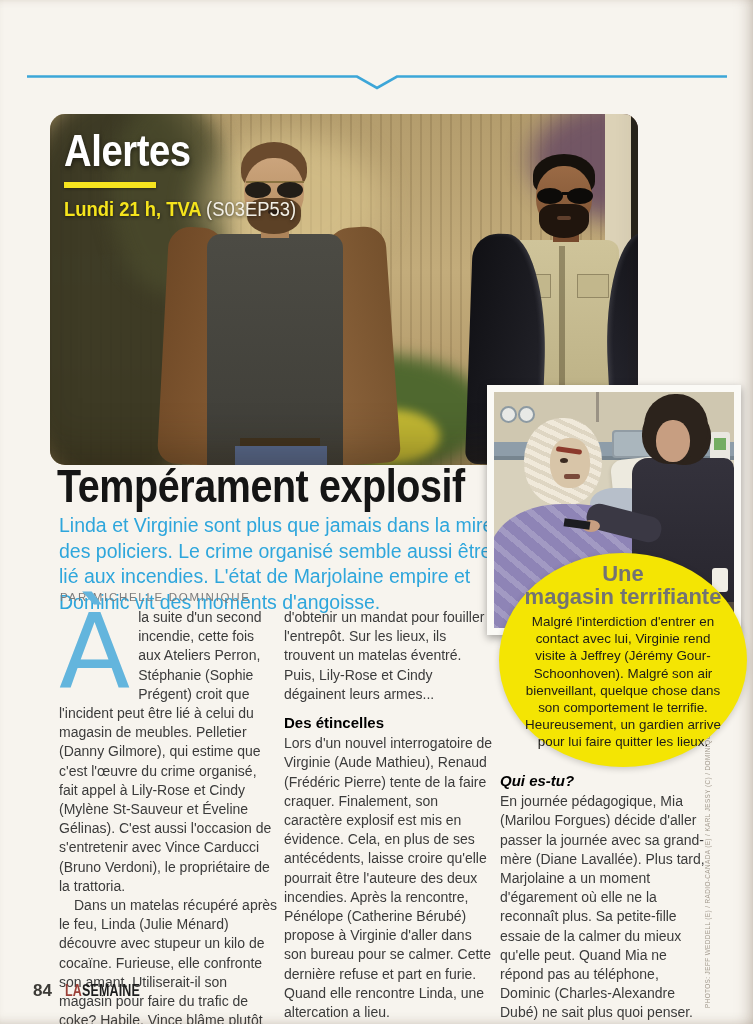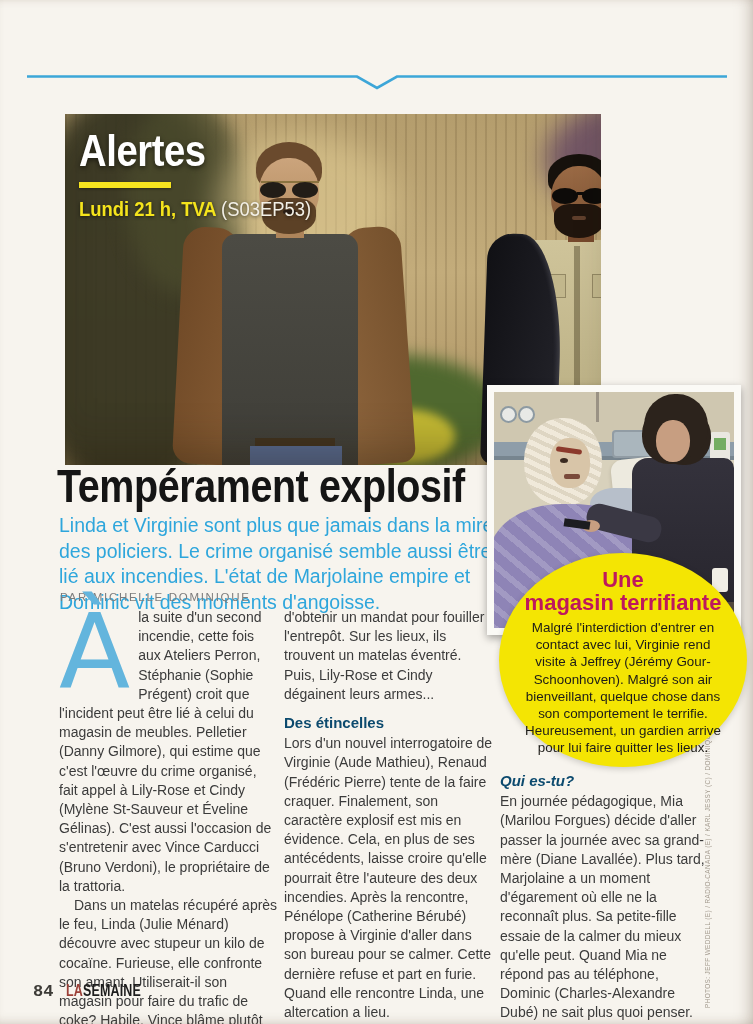--- a/index.html
+++ b/index.html
@@ -13,64 +13,64 @@
     box-shadow: inset -12px 0 16px -10px rgba(110,90,70,.38),
                 inset 0 -8px 12px -8px rgba(110,90,70,.25),
                 inset 0 6px 10px -8px rgba(110,90,70,.18);
   }
   
   .kicker { position:absolute; top:38px; left:0; width:100%; text-align:center;
     font-size:21px; letter-spacing:2.5px; color:#9a9a9a; font-weight:normal; }
   .kicker .bold { color:#25231f; font-weight:bold; letter-spacing:3px; }
   .rule { position:absolute; top:74px; left:27px; }
   
-  .photo-main { position:absolute; left:65px; top:114px; width:536px; height:351px; overflow:hidden;
+  .photo-main { position:absolute; left:50px; top:114px; width:588px; height:351px; overflow:hidden;
     background:
       repeating-linear-gradient(90deg, rgba(80,60,30,.16) 0 2px, transparent 2px 10px),
-      linear-gradient(180deg,#b49d6d 0%, #c3ac7b 45%, #ab9162 100%); }
+      linear-gradient(180deg,#b49d6d 0%, #c3ac7b 45%, #ab9162 100%); border-radius: 15px; }
   .photo-main::after{ content:""; position:absolute; inset:0;
     box-shadow: inset 0 -34px 46px -22px rgba(40,30,10,.38); }
   .blob { position:absolute; border-radius:50%; }
   .rect { position:absolute; }
   
   .show-overlay { position:absolute; left:14px; top:14px; color:#fff; z-index:5; }
   .show-name { display:inline-block; font-size:45px; font-weight:bold; letter-spacing:-.5px;
     transform:scaleX(.85); transform-origin:left; text-shadow:0 2px 6px rgba(0,0,0,.55); line-height:1; }
   .show-bar { width:92px; height:6px; background:#f6e41f; margin-top:9px; box-shadow:0 1px 3px rgba(0,0,0,.4); }
   .show-sched { margin-top:10px; font-size:20px; font-weight:bold; transform:scaleX(.92); transform-origin:left;
     text-shadow:0 1px 4px rgba(0,0,0,.6); white-space:nowrap; }
   .show-sched .time { color:#f5e41c; }
   .show-sched .ep { color:#f2efe6; font-weight:normal; }
   
   .photo-inset { position:absolute; left:487px; top:385px; width:240px; height:236px;
     border:7px solid #fbfaf6; box-shadow:0 3px 8px rgba(0,0,0,.35); z-index:3; overflow:hidden;
     background:linear-gradient(180deg,#cfc7b0 0%, #cfc7b0 21%, #8e9da9 21%, #8e9da9 27%, #77858f 27%, #77858f 29%, #d8d1bc 29%, #d8d1bc 100%); }
   
   .circle { position:absolute; left:499px; top:553px; width:248px; height:214px; border-radius:50%;
     background:#f4e503; z-index:4; text-align:center; box-shadow:0 2px 6px rgba(0,0,0,.18); }
-  .circle-head { margin-top:15px; font-size:22px; line-height:23px; font-weight:bold; color:#be185d; }
+  .circle-head { margin-top:9px; font-size:22px; line-height:23px; font-weight:bold; color:#737373; }
   .circle-body { margin:5px auto 0; width:196px; font-size:13.4px; line-height:17.2px; color:#1d1c18; }
   
   .title { position:absolute; left:57px; top:462px; font-size:47px; font-weight:bold; color:#151515;
     letter-spacing:-.5px; line-height:1; white-space:nowrap; transform:scaleX(.84); transform-origin:left; }
   .standfirst { position:absolute; left:59px; top:513px; width:444px; font-size:19.5px; line-height:25.5px;
     color:#2ea6dc; }
   .byline { position:absolute; left:60px; top:591px; font-size:11.5px; letter-spacing:1.7px; color:#7c7c7c; }
   .col { position:absolute; top:608px; font-size:14px; line-height:19.2px; color:#3b3b3b; }
   .col p { margin:0; }
   .col p.indent { text-indent:15px; }
   .col1 { left:59px; width:220px; }
   .col2 { left:284px; width:211px; }
   .col3 { left:500px; width:212px; top:771px; }
   .dropcap { float:left; font-size:104px; line-height:82px; color:#63b5dd; font-weight:normal;
     margin:2px 8px 0 0; font-family:"DejaVu Sans",sans-serif; }
-  .subhead { font-weight:bold; font-size:15px; color:#0c4a6e; margin:9px 0 2px 0 !important; }
+  .subhead { font-weight:bold; font-size:15px; color:#000000; margin:9px 0 2px 0 !important; }
   
   .footer { position:absolute; left:33px; top:981px; font-size:17px; white-space:nowrap; }
-  .pagenum { font-family:Liberation Mono, monospace; color:#3c3a36; font-weight:bold; }
+  .pagenum { font-family:Liberation Sans, sans-serif; color:#3c3a36; font-weight:bold; }
   .mag { display:inline-block; transform:scaleX(.78); transform-origin:left; font-weight:bold; font-size:16px; letter-spacing:.2px; margin-left:8px; }
   .mag .la { color:#9c4038; } .mag .semaine { color:#1d1d1d; }
   .credits { position:absolute; left:704px; top:1008px; width:296px; transform:rotate(-90deg);
     transform-origin:0 0; font-size:6.4px; letter-spacing:.4px; color:#a39a8e; white-space:nowrap; }
 </style>
 </head>
 <body>
 
 <div class="page">
 

